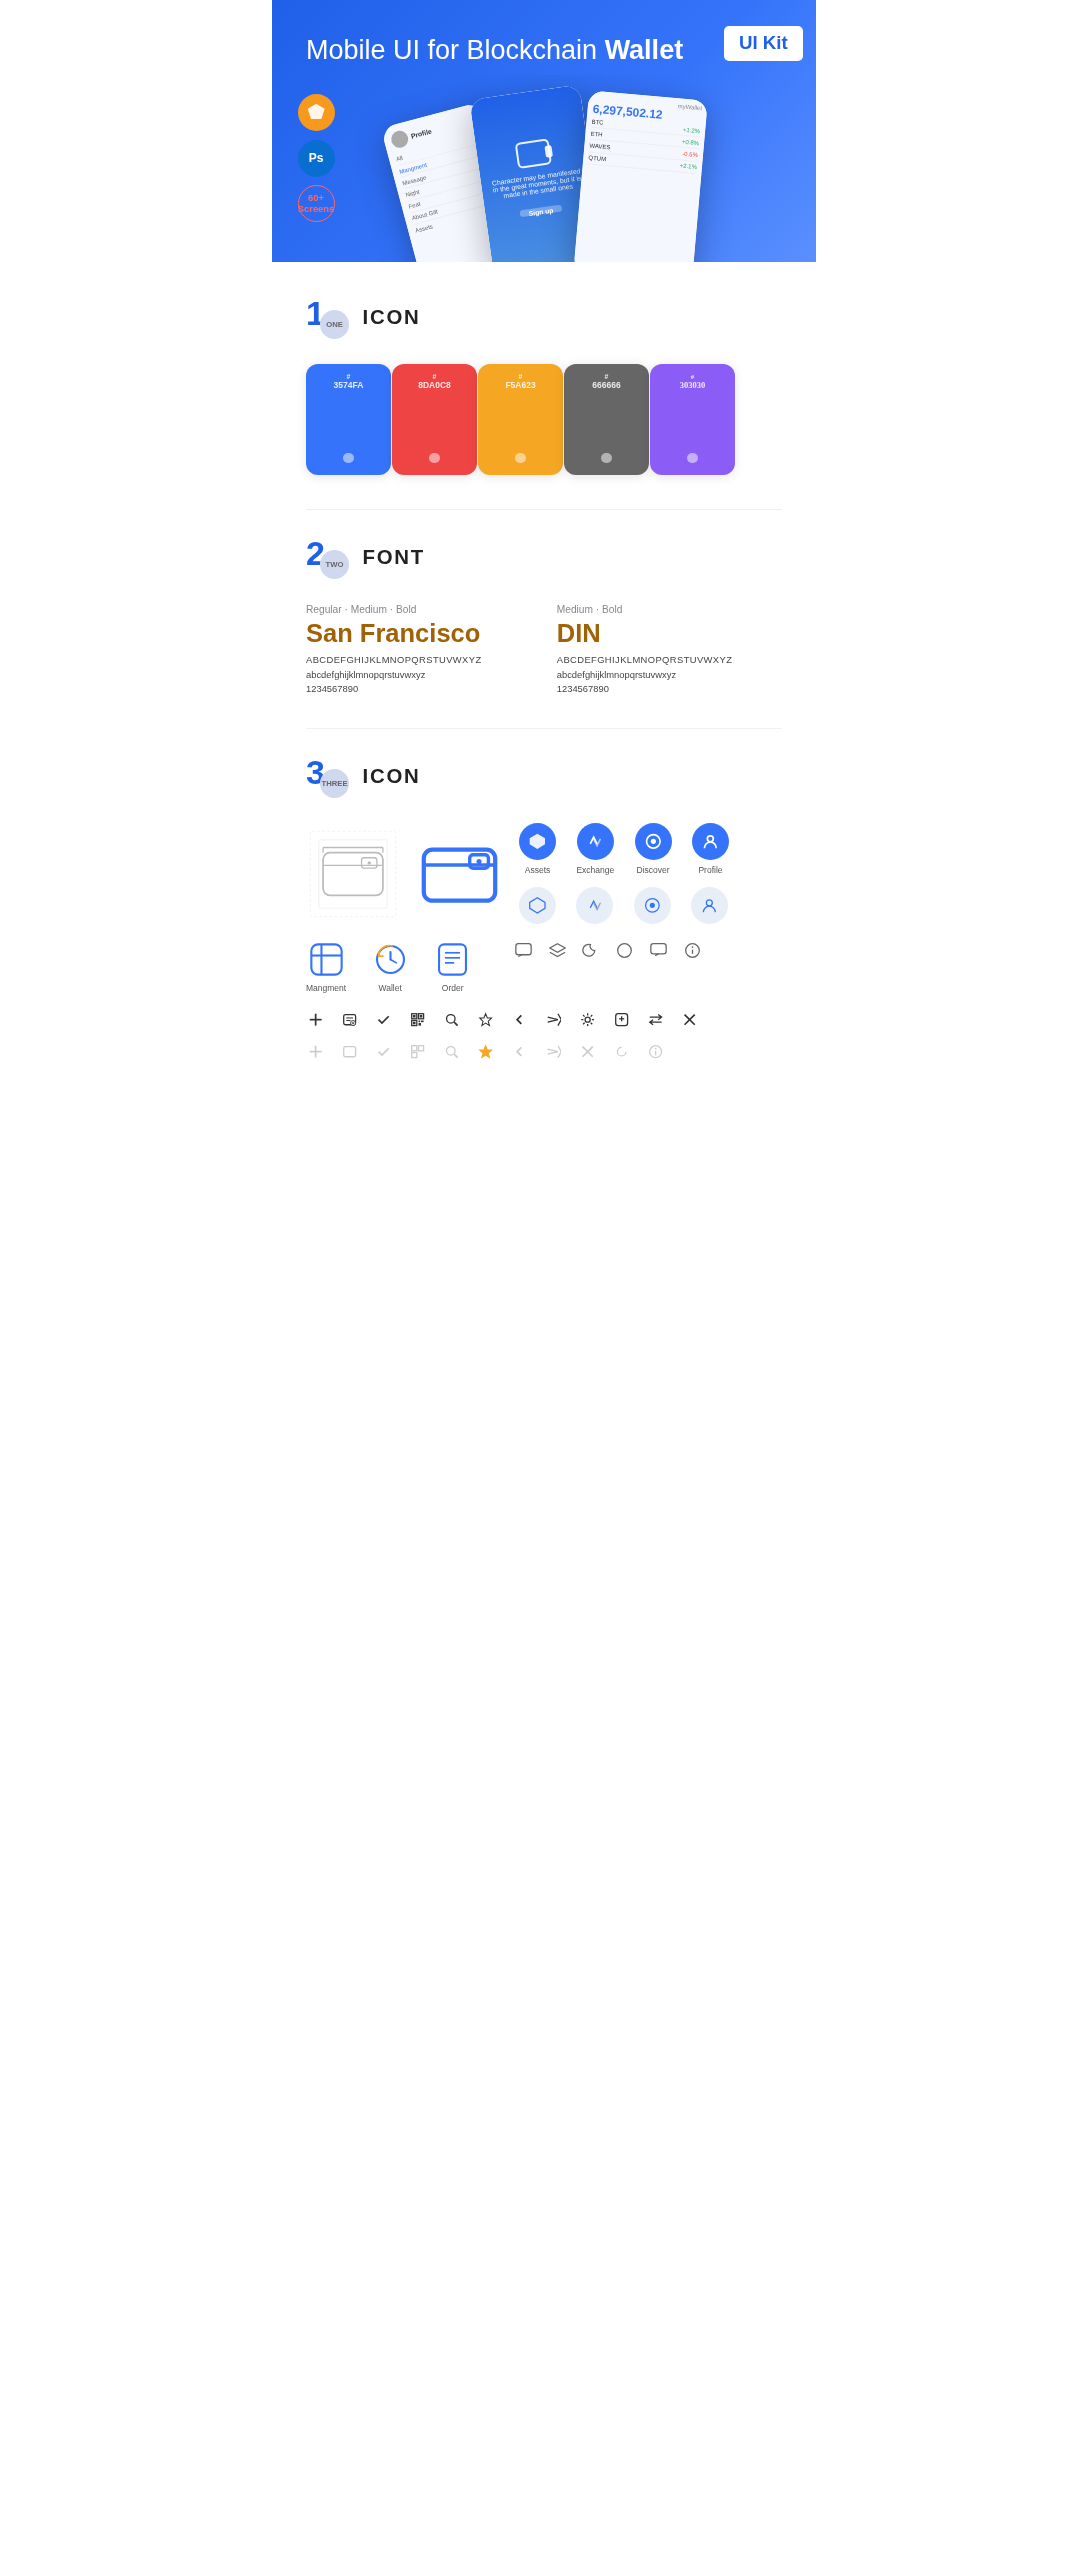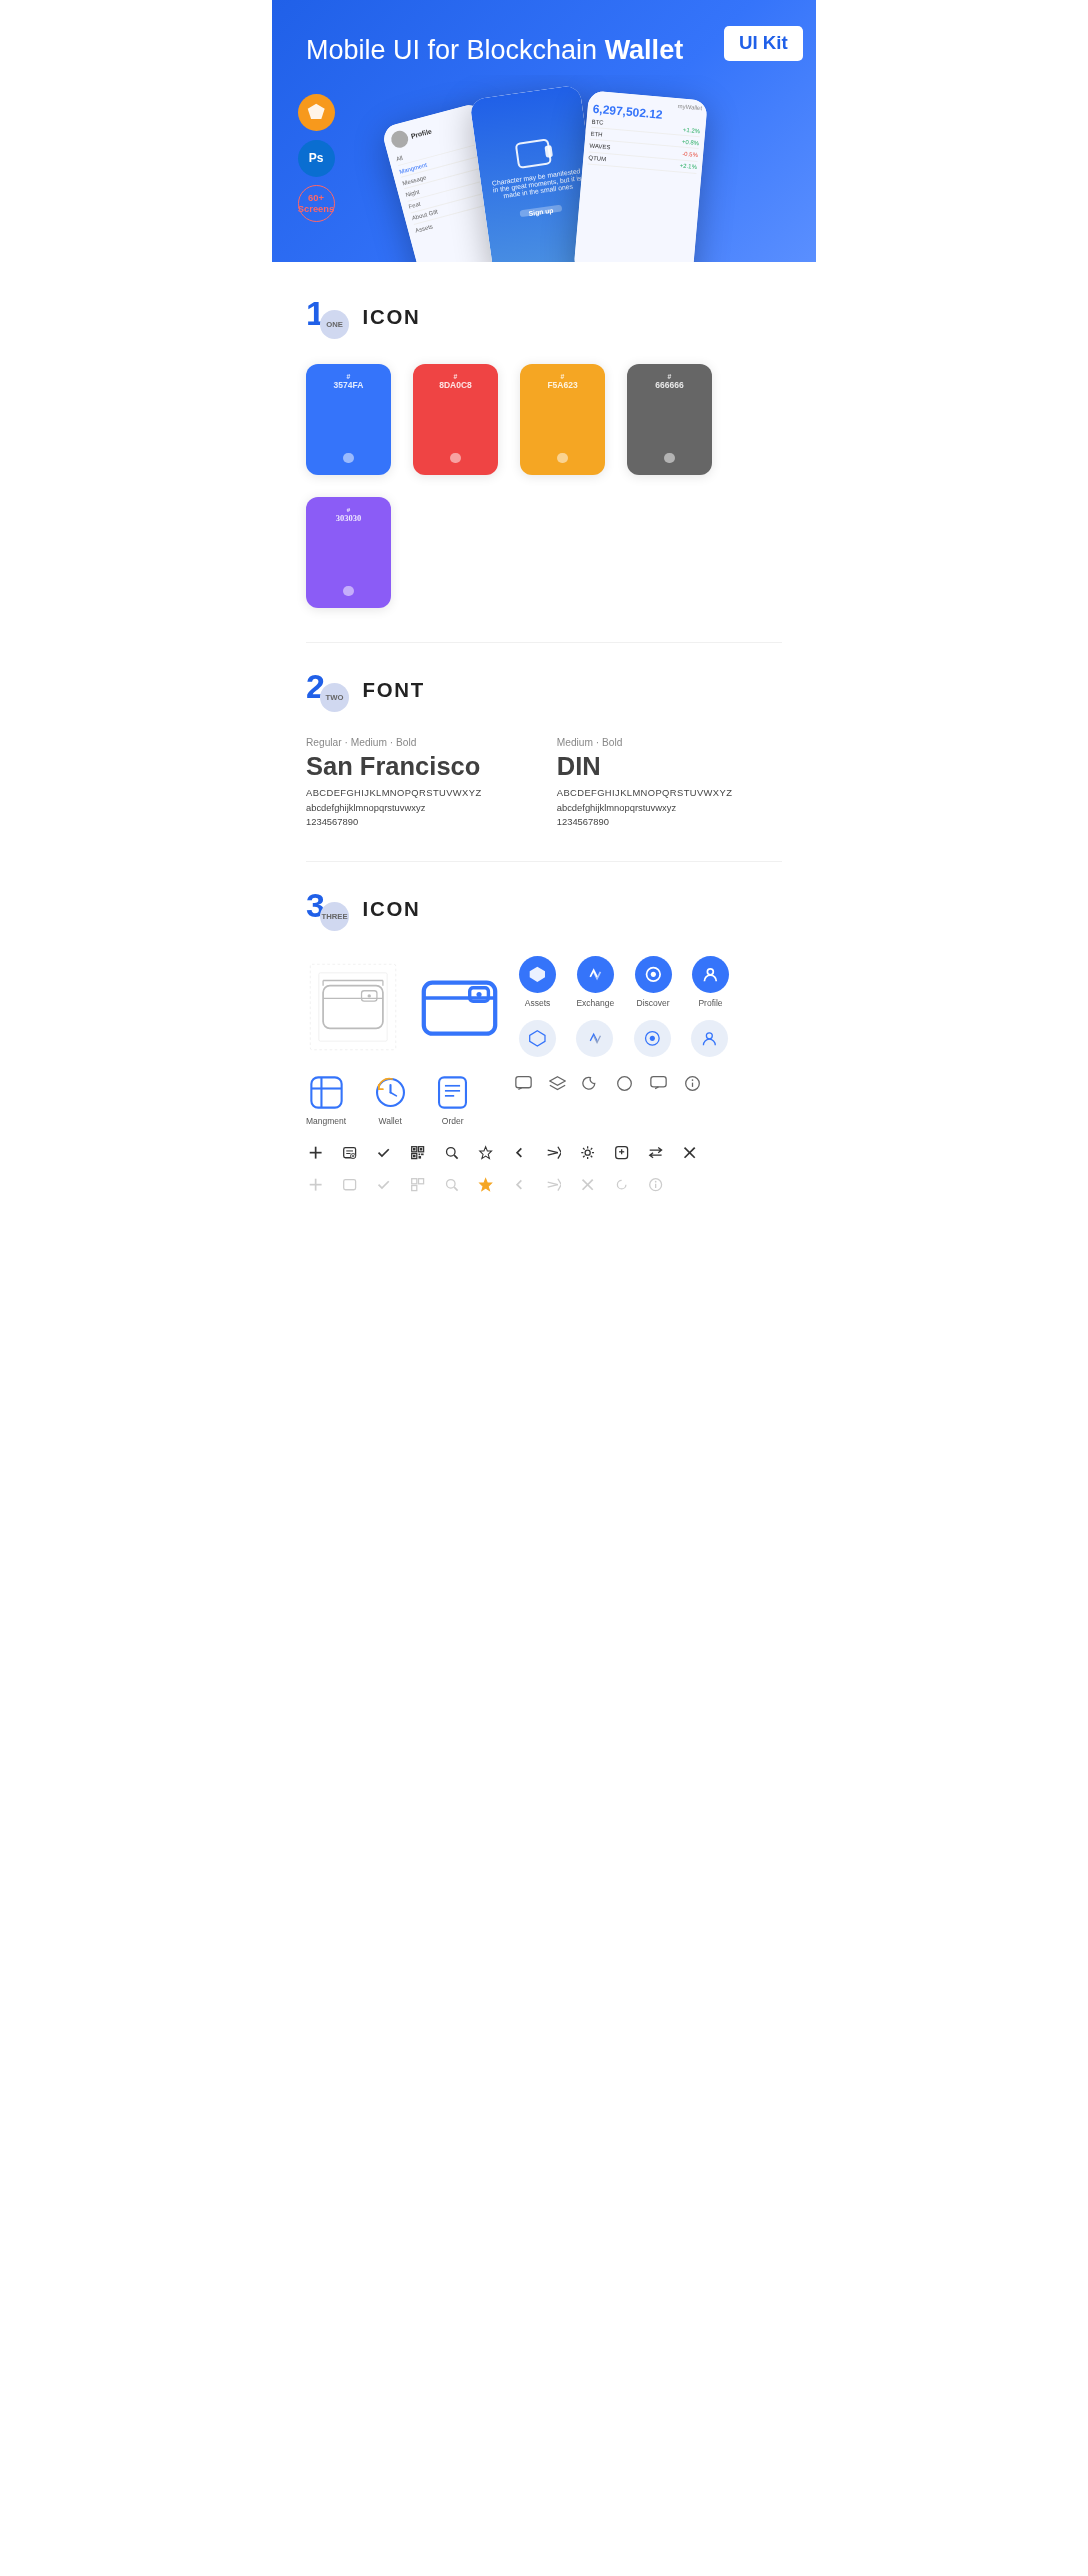--- a/index.html
+++ b/index.html
@@ -168,21 +168,21 @@
     .section-title {
       font-size: 20.4px;
       font-weight: 700;
       color: #222;
       letter-spacing: 1.7px;
     }
 
     
     .color-swatches {
       display: flex;
-      gap: 22px;
+      gap: 1px;
       flex-wrap: wrap;
       margin-bottom: 34px;
     }
     .color-swatch {
       width: 85px;
       height: 111px;
       border-radius: 12px;
       display: flex;
       flex-direction: column;
       align-items: center;
@@ -220,21 +220,21 @@
     }
     .font-item {}
     .font-style-label {
       font-size: 10.2px;
       color: #888;
       margin-bottom: 3.4px;
     }
     .font-name {
       font-size: 25.5px;
       font-weight: 800;
-      color: #404040;
+      color: #a16207;
       margin-bottom: 6.8px;
     }
     .font-abc {
       font-size: 9.4px;
       color: #444;
       margin-bottom: 3.4px;
       letter-spacing: 0.4px;
     }
     .font-abc-lower {
       font-size: 9.4px;

